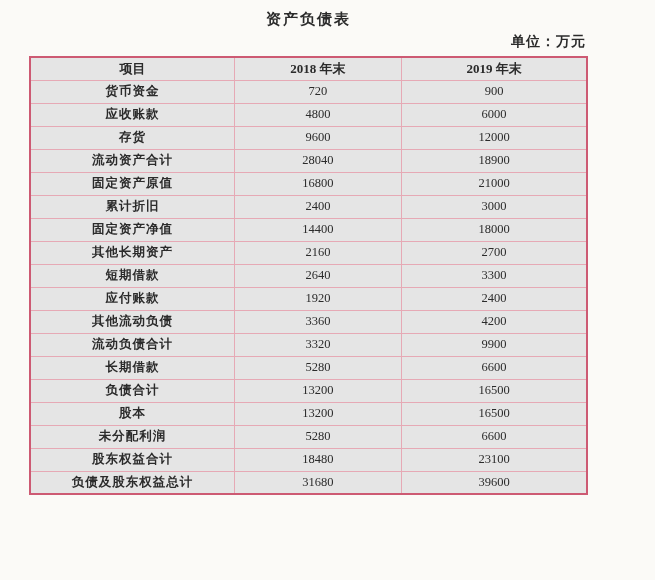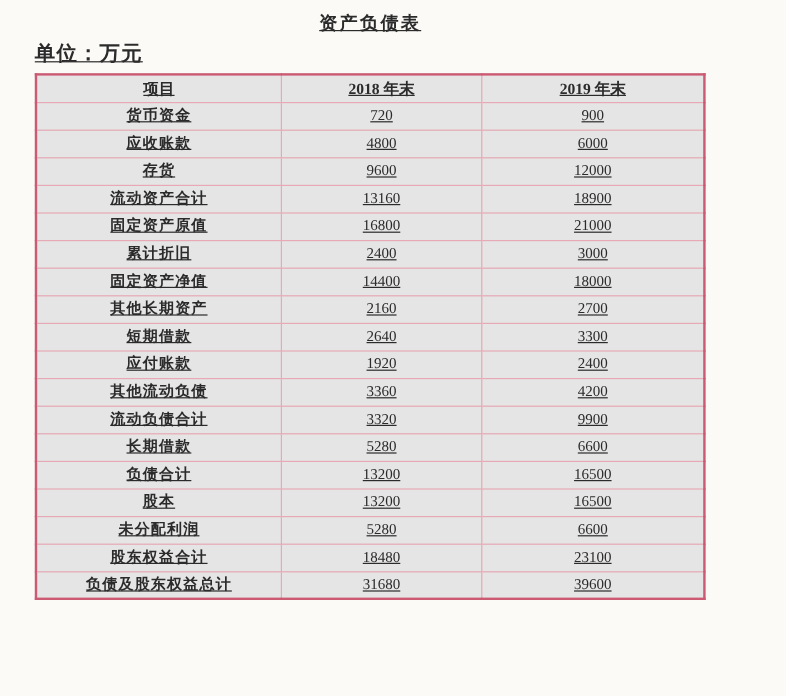--- a/index.html
+++ b/index.html
@@ -12,32 +12,32 @@
   html, body {
     margin: 0; padding: 0;
     width: 655px; height: 580px;
     background: var(--background);
     color: var(--text);
     font-family: "Liberation Serif", "DejaVu Serif", serif;
   }
   .sheet {
     width: 559px;
     margin: 0 0 0 29px;
-    text-decoration: underline;
   }
   .title {
     font-size: 15px;
     font-weight: bold;
     text-align: center;
     letter-spacing: 2px;
     margin: 0;
     padding: 10px 0 4px 0;
   }
   .unit {
-    font-size: 17px;
+    text-align: right;
+    font-size: 14px;
     font-weight: bold;
     margin: 0 2px 5px 0;
     letter-spacing: 1px;
   }
   table.balance {
     width: 100%;
     border-collapse: collapse;
     table-layout: fixed;
     border: 2px solid var(--outer-border);
     background: #e5e5e5;
@@ -97,21 +97,21 @@
     <td class="num">4800</td>
     <td class="num">6000</td>
   </tr>
         <tr>
     <td class="item">存货</td>
     <td class="num">9600</td>
     <td class="num">12000</td>
   </tr>
         <tr>
     <td class="item">流动资产合计</td>
-    <td class="num">13160</td>
+    <td class="num">28040</td>
     <td class="num">18900</td>
   </tr>
         <tr>
     <td class="item">固定资产原值</td>
     <td class="num">16800</td>
     <td class="num">21000</td>
   </tr>
         <tr>
     <td class="item">累计折旧</td>
     <td class="num">2400</td>

